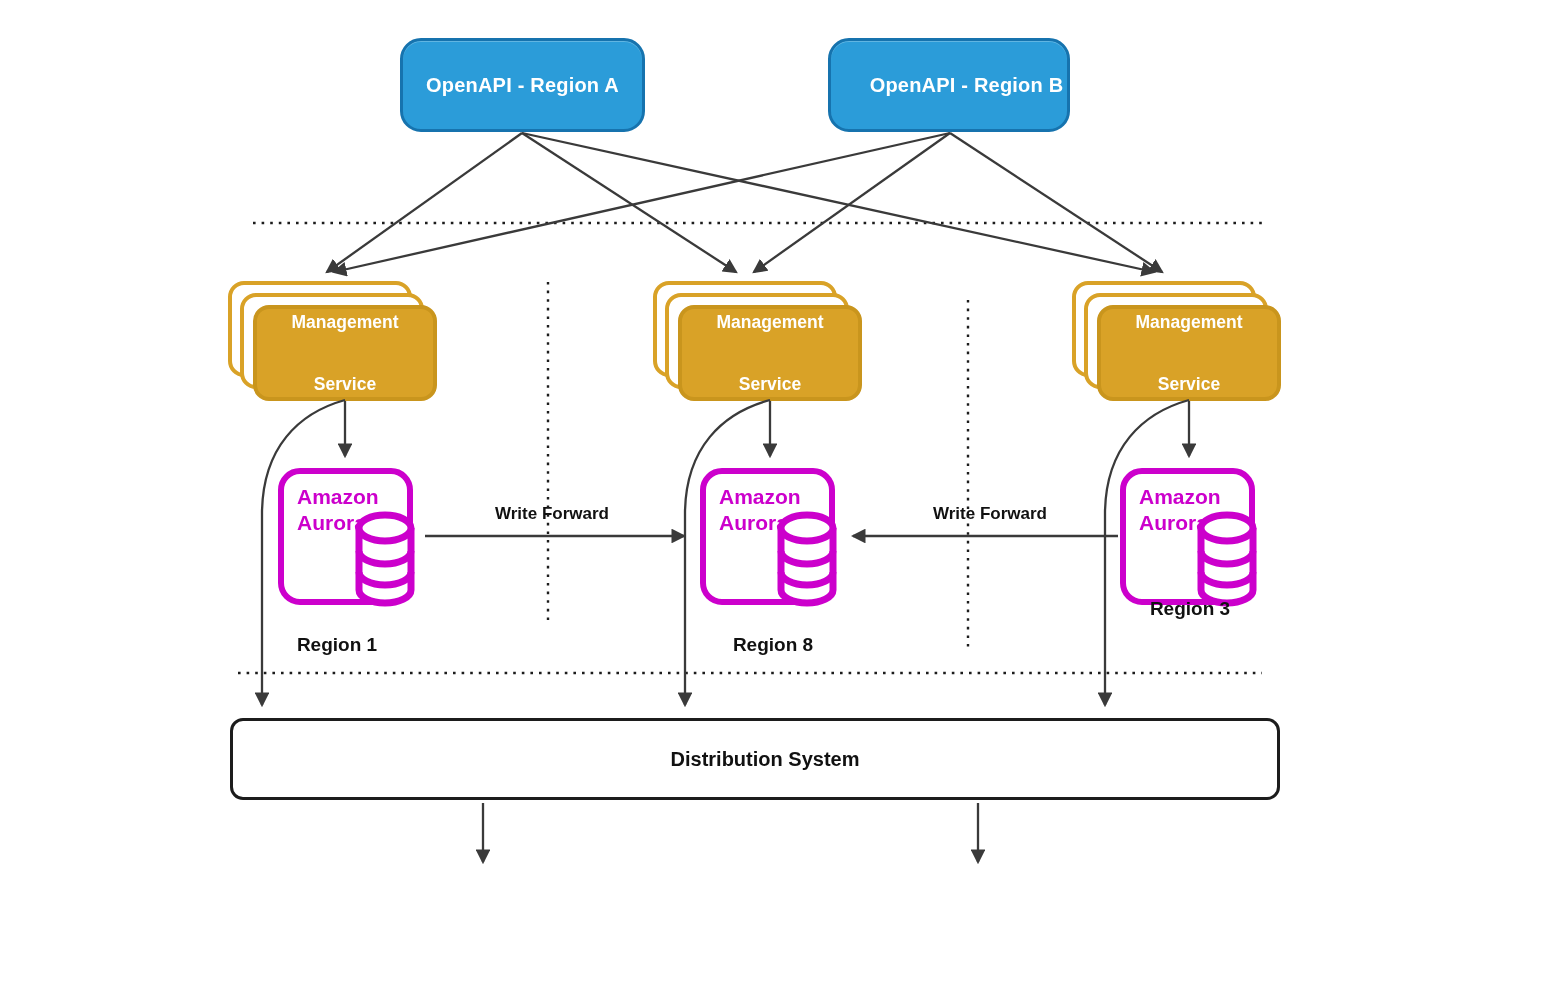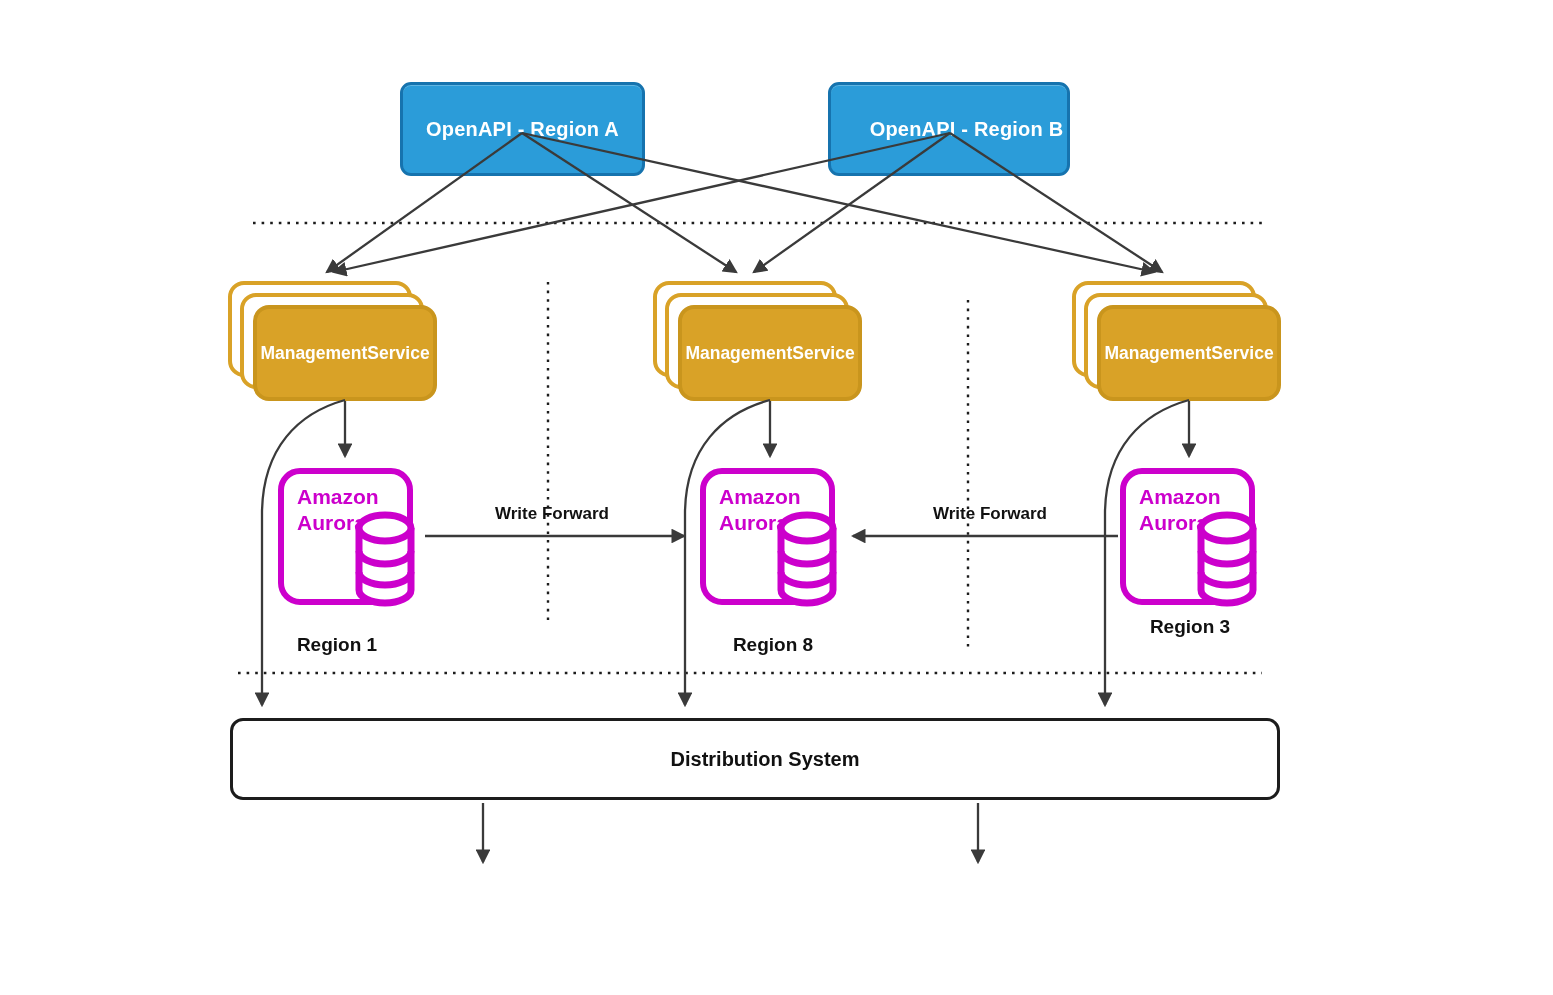--- a/index.html
+++ b/index.html
@@ -2,30 +2,30 @@
 <html style="--openapi-fill: #2B9CD9; --openapi-border: #1673AE; --service-fill: #D9A227; --service-border: #C9951D; --aurora-accent: #CC00CC; --connector: #3a3a3a; --dotted-line: #1c1c1c;"><head>
 <meta charset="utf-8">
 <style>
   html,body { margin:0; padding:0; background:#ffffff; font-family:"Liberation Sans", sans-serif; }
   .canvas { position:relative; width:1553px; height:995px; background:#ffffff; overflow:hidden; }
 
   .node { position:absolute; box-sizing:border-box; display:flex; align-items:center;
           justify-content:center; text-align:center; font-weight:bold; }
 
   .openapi { width:245px; height:94px; background:var(--openapi-fill,#2B9CD9);
-             border:3px solid var(--openapi-border,#1673AE); border-radius:11px;
+             border:3px solid var(--openapi-border,#1673AE); border-radius:21px;
              color:#ffffff; font-size:20px; letter-spacing:.2px;
-             box-shadow: inset 0 1px 0 rgba(255,255,255,.25); margin-top: 44px; }
+             box-shadow: inset 0 1px 0 rgba(255,255,255,.25); }
 
   .stack { position:absolute; width:212px; height:122px; }
   .stack-card { position:absolute; width:184px; height:96px; box-sizing:border-box;
                 border:4px solid var(--service-fill,#D9A227); border-radius:16px; background:#ffffff; }
   .stack-card.front { background:var(--service-fill,#D9A227); border-color:var(--service-border,#C9951D);
-                      color:#ffffff; display:flex; flex-direction:row; align-items:center;
-                      justify-content:center; font-size:17.5px; font-weight:bold; line-height:1.5; }
+                      color:#ffffff; display:flex; flex-direction:column; align-items:center;
+                      justify-content:space-between; font-size:17.5px; font-weight:bold; line-height:1.5; }
 
   .aurora { position:absolute; width:135px; height:137px; box-sizing:border-box;
             border:6px solid var(--aurora-accent,#CC00CC); border-radius:22px; background:#ffffff;
             color:var(--aurora-accent,#CC00CC); font-size:21px; font-weight:bold; line-height:1.22;
             padding:10px 0 0 13px; }
   .aurora .cyl { position:absolute; right:-11px; bottom:-8px; }
 
   .bigbox { position:absolute; box-sizing:border-box; background:#ffffff;
             border:3px solid #1c1c1c; border-radius:13px; display:flex; align-items:center;
             justify-content:center; font-weight:bold; color:#111111; }
@@ -100,21 +100,21 @@
       <path d="M7 61 A26 13 0 0 0 59 61" fill="none" stroke="#CC00CC" stroke-width="7"></path>
       <ellipse cx="33" cy="17" rx="26" ry="13" fill="#ffffff" stroke="#CC00CC" stroke-width="7"></ellipse>
     </svg>
   </div>
 
   <div class="lbl" style="left:472px;top:504px;width:160px;font-size:17px;">Write Forward</div>
   <div class="lbl" style="left:910px;top:504px;width:160px;font-size:17px;">Write Forward</div>
 
   <div class="lbl" style="left:277px;top:634px;width:120px;font-size:19px;">Region 1</div>
   <div class="lbl" style="left:713px;top:634px;width:120px;font-size:19px;">Region 8</div>
-  <div class="lbl" style="left:1130px;top:616px;width:120px;font-size:19px;">Region 3</div>
+  <div class="lbl" style="left:1130px;top:598px;width:120px;font-size:19px;">Region 3</div>
 
   <div class="bigbox" style="left:230px;top:718px;width:1050px;height:82px;font-size:20px;padding-left:20px;">
     <span>Distribution System</span>
   </div>
 
   <svg class="layer" width="1553" height="995" viewBox="0 0 1553 995">
     <defs>
       <marker id="ah" viewBox="0 0 10 10" refX="8.5" refY="5" markerWidth="6.4" markerHeight="6.4" orient="auto-start-reverse">
         <path d="M0 0 L10 5 L0 10 Z" fill="#3a3a3a"></path>
       </marker>

